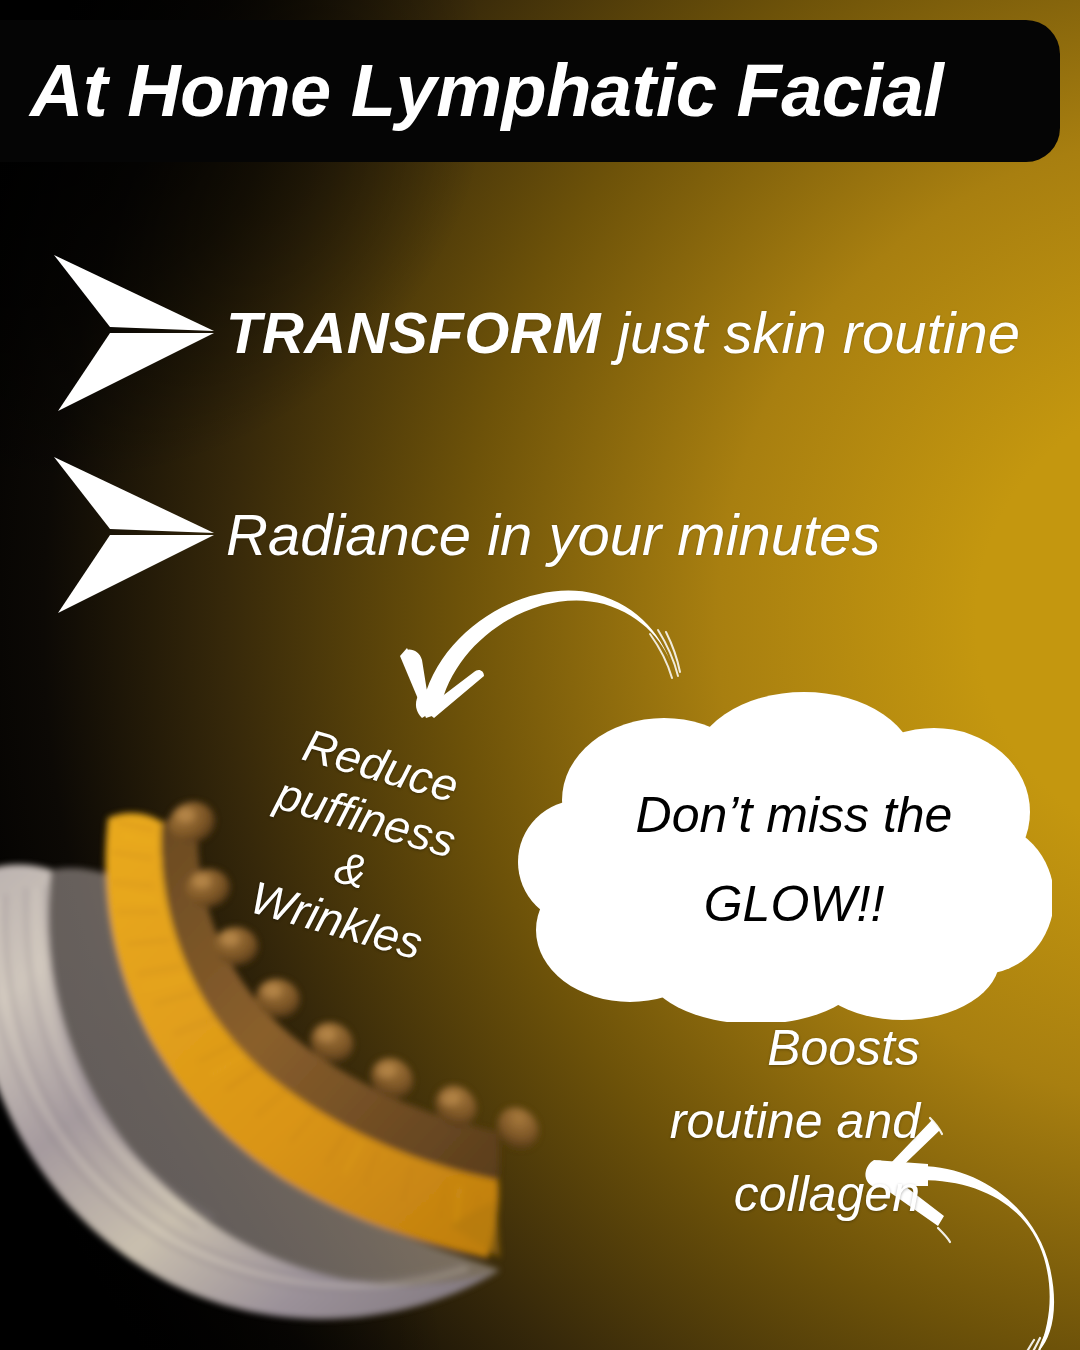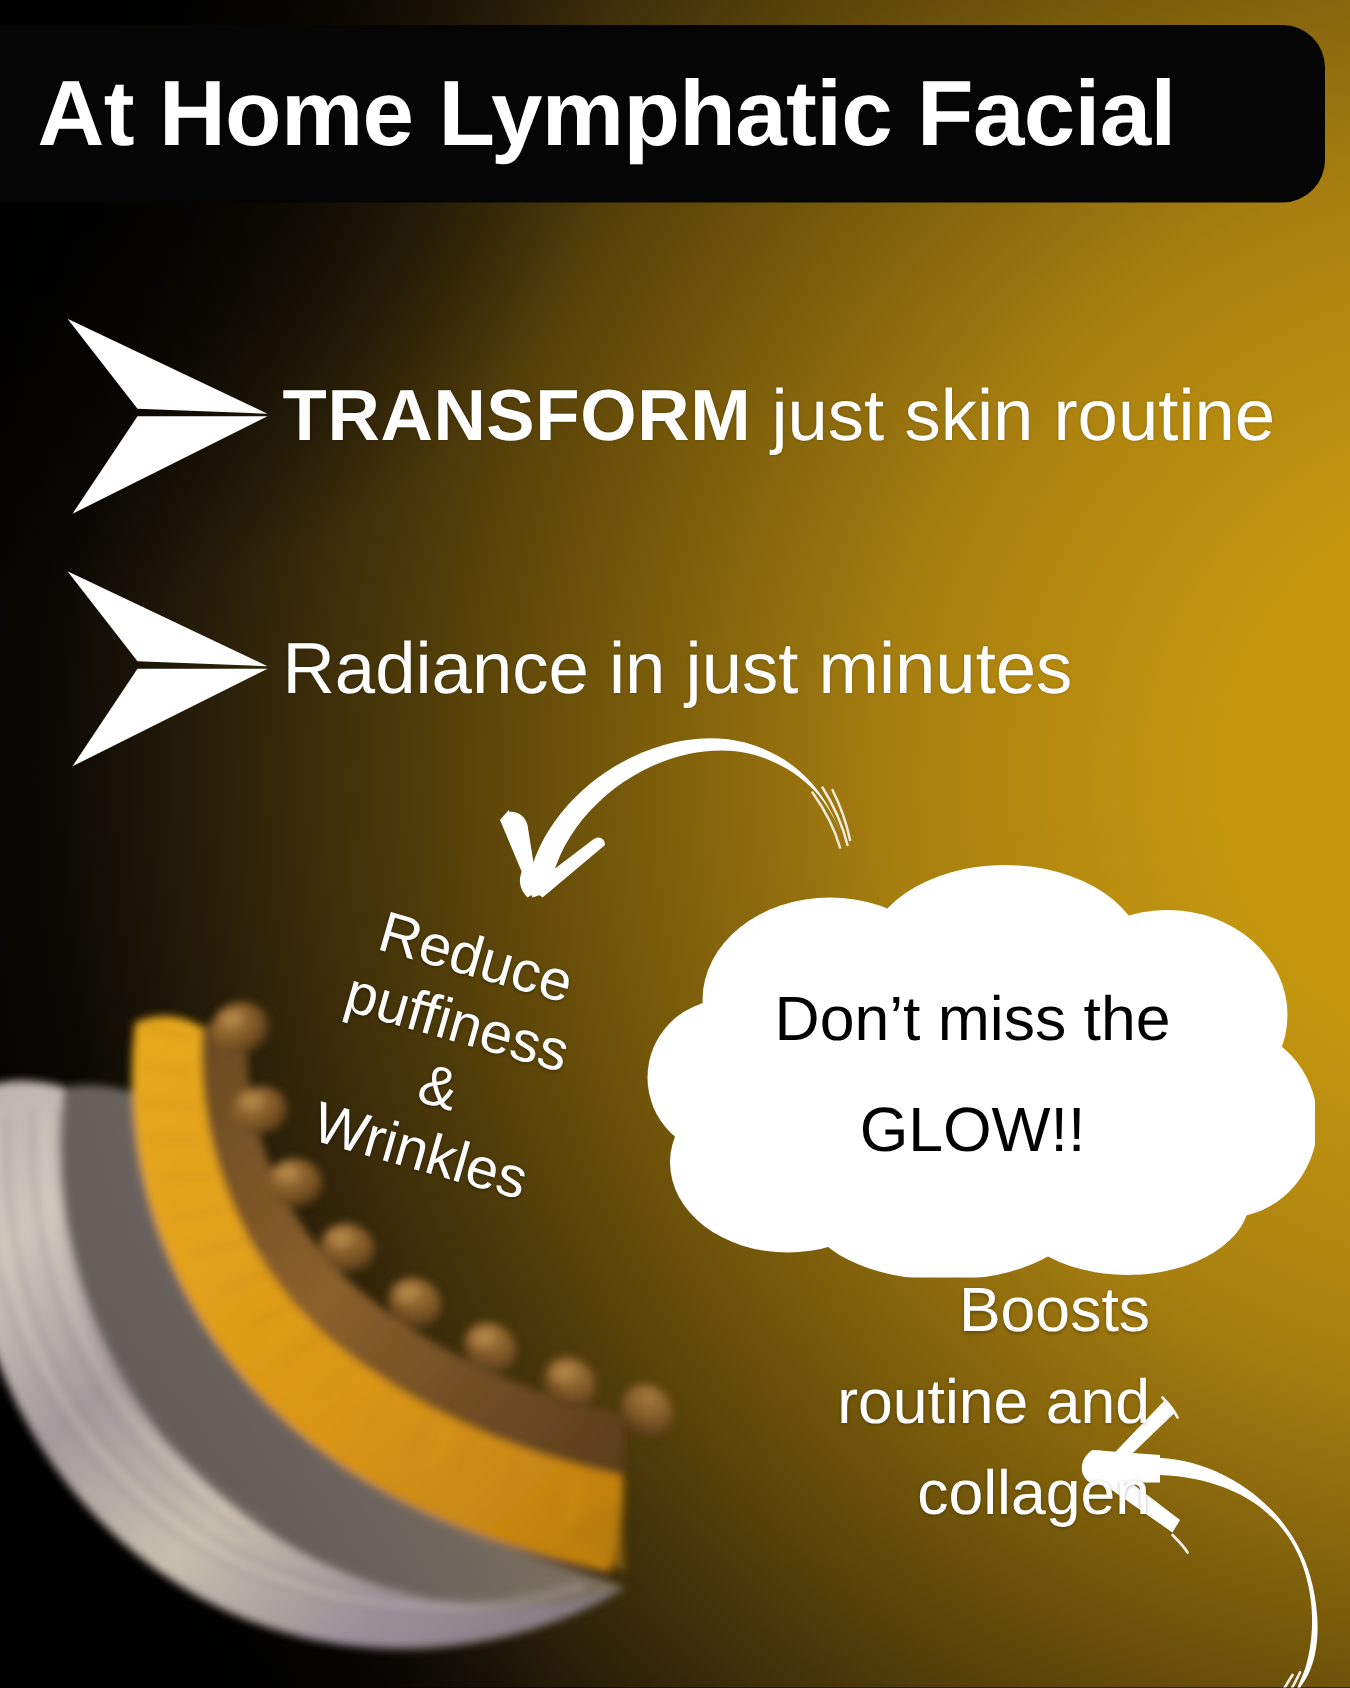--- a/index.html
+++ b/index.html
@@ -8,20 +8,21 @@
     background:#000;
     font-family:"Liberation Sans","DejaVu Sans",sans-serif;
     overflow:hidden;
   }
   .poster{
     position:relative;
     width:1080px;height:1350px;
     overflow:hidden;
     background:
       radial-gradient(120% 95% at 112% 46%, #c4970f 0%, #c4970f 18%, #a87f10 38%, #6d5209 58%, #36280a 76%, #0c0905 90%, #000 100%);
+    font-style: italic;
   }
   
   .vign{
     position:absolute;inset:0;
     background:radial-gradient(70% 52% at -6% 104%, rgba(0,0,0,.95) 0%, rgba(0,0,0,.78) 32%, rgba(0,0,0,0) 68%);
     pointer-events:none;
   }
   .vign2{
     position:absolute;inset:0;
     background:radial-gradient(60% 42% at 2% 6%, rgba(0,0,0,.9) 0%, rgba(0,0,0,.5) 40%, rgba(0,0,0,0) 72%);
@@ -91,21 +92,21 @@
   .arc-bottom{position:absolute;left:858px;top:1108px;width:225px;height:245px;z-index:6;}
 
   
   .cloud{
     position:absolute;left:504px;top:692px;
     width:548px;height:330px;
     z-index:8;
   }
   .cloud svg{display:block;width:100%;height:100%;}
   .cloud-text{
-    position:absolute;left:0;top:0;width:100%;height:100%;
+    position:absolute;left:16px;top:0;width:100%;height:100%;
     display:flex;flex-direction:column;align-items:center;justify-content:center;
     color:#000;
     font-size:50px;
     line-height:1.55;
     text-align:center;
     padding-top:6px;
     box-sizing:border-box;
     gap:12px;
   }
   .cloud-text span{display:block;}
@@ -278,21 +279,21 @@
       <path d="M 58 80 L 162 80 L 6 158 Z" fill="#ffffff"></path>
     </svg>
     <div class="bullet-text"><span class="strong">TRANSFORM</span><span> just skin routine</span></div>
   </div>
 
   <div class="bullet-row row2">
     <svg class="arrowhead" viewBox="0 0 164 160" xmlns="http://www.w3.org/2000/svg">
       <path d="M 2 2 L 162 78 L 58 74 Z" fill="#ffffff"></path>
       <path d="M 58 80 L 162 80 L 6 158 Z" fill="#ffffff"></path>
     </svg>
-    <div class="bullet-text"><span class="strong"></span><span>Radiance in just minutes</span></div>
+    <div class="bullet-text"><span class="strong"></span><span>Radiance in your minutes</span></div>
   </div>
 
   <svg class="arc-top" viewBox="0 0 330 190" xmlns="http://www.w3.org/2000/svg">
     <path d="M 44 140
              C 58 62, 150 8, 218 26
              C 262 38, 286 70, 296 104
              C 288 76, 266 48, 226 36
              C 160 18, 76 70, 62 142 Z" fill="#ffffff"></path>
 
     <path d="M 28 82 C 34 80, 42 84, 44 92 L 52 142 L 44 144 L 32 92 Z" fill="#ffffff"></path>

